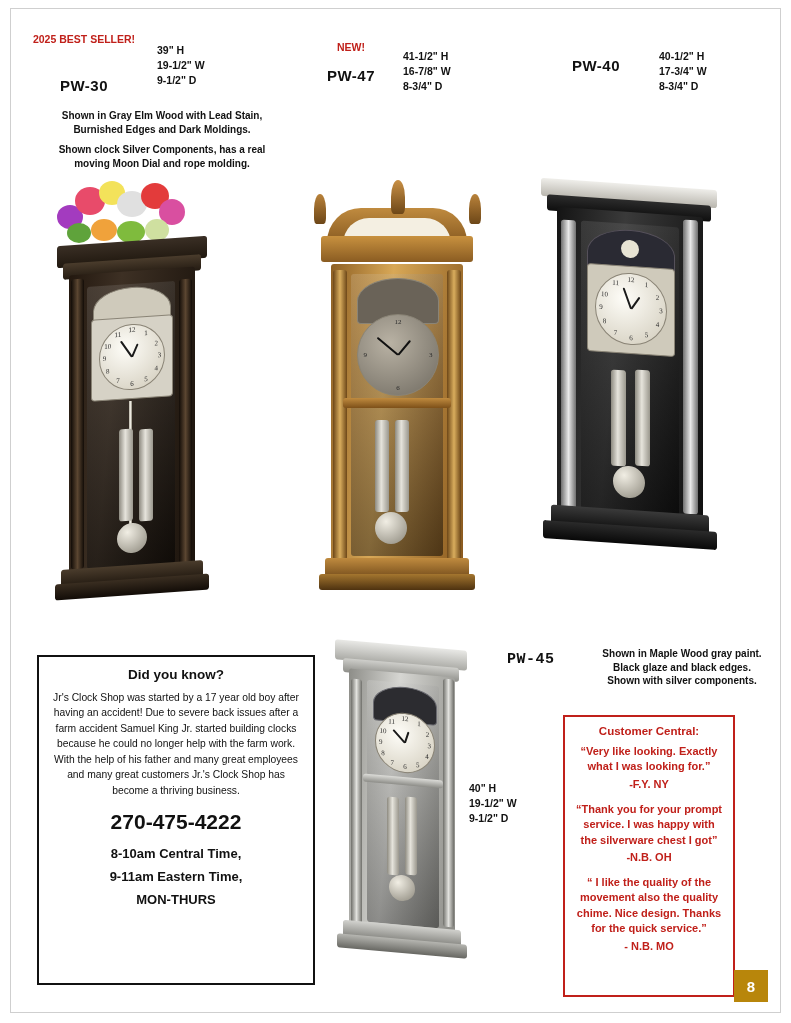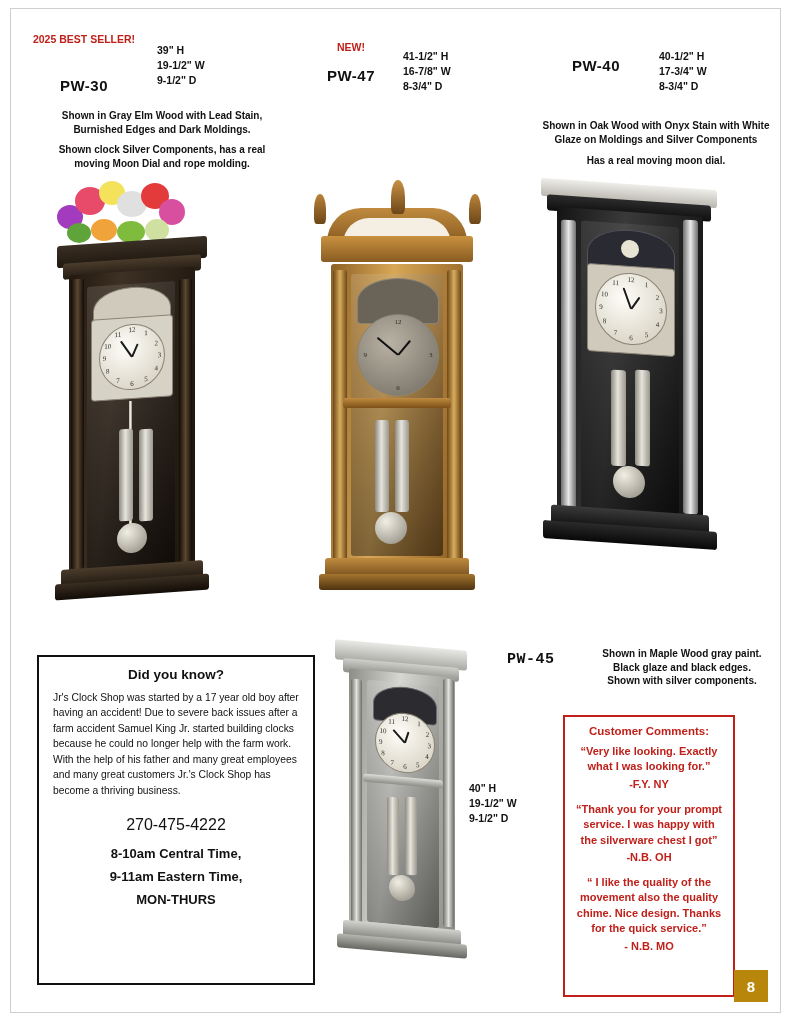--- a/index.html
+++ b/index.html
@@ -68,22 +68,22 @@
 
   
   .dyk-box{
     position:absolute;
     border:2px solid #111;
     background:#fff;
     box-sizing:border-box;
     padding:10px 14px;
   }
   .dyk-title{font-size:13.5px;font-weight:bold;text-align:center;margin-bottom:8px;}
-  .dyk-p{font-size:10.3px;line-height:1.5;text-align:left;margin:0 0 9px 0;}
-  .dyk-phone{font-size:16px;font-weight:normal;text-align:center;margin:18px 0 9px;}
+  .dyk-p{font-size:10.3px;line-height:1.5;text-align:center;margin:0 0 9px 0;}
+  .dyk-phone{font-size:21px;font-weight:bold;text-align:center;margin:12px 0 9px;}
   .dyk-hours{font-size:13px;font-weight:bold;text-align:center;line-height:1.75;}
 
   .cc-box{
     position:absolute;
     border:2px solid #c0201a;
     background:#fff;
     box-sizing:border-box;
     padding:8px 10px;
   }
   .cc-title{font-size:11.5px;font-weight:bold;color:#c0201a;text-align:center;margin-bottom:7px;}
@@ -224,26 +224,20 @@
 
     <div class="case" style="left:26px;top:384px;width:144px;height:22px;background:linear-gradient(180deg,#c08b3f,#6d4718);"></div>
     <div class="case" style="left:20px;top:400px;width:156px;height:16px;background:linear-gradient(180deg,#a4762f,#4e3210);"></div>
   </div>
 
   <div class="abs prod-code center" style="left:540px;top:48px;width:90px;">PW-40</div>
   <div class="abs dims" style="left:648px;top:40px;width:90px;">40-1/2" H
 17-3/4" W
 8-3/4"  D</div>
 
-  <div class="abs desc" style="left:520px;top:110px;width:250px;">
-    <div>Shown in Oak Wood with Onyx Stain with White</div>
-    <div>Glaze on Moldings and Silver Components</div>
-    <div style="height:8px"></div>
-    <div>Has a real moving moon dial.</div>
-  </div>
 
   <div class="clock" style="left:520px;top:165px;width:220px;height:430px;">
 
     <div class="case" style="left:10px;top:10px;width:176px;height:18px;background:linear-gradient(180deg,#efeeea,#b9b6ae);transform:skewY(4deg);"></div>
     <div class="case" style="left:16px;top:26px;width:164px;height:16px;background:linear-gradient(180deg,#2c2c2c,#0e0e0e);transform:skewY(4deg);"></div>
 
     <div class="case" style="left:26px;top:38px;width:146px;height:306px;background:linear-gradient(95deg,#141414,#3a3a3a 40%,#101010);transform:skewY(4deg);"></div>
 
     <div class="col" style="left:30px;top:46px;width:15px;height:294px;background:linear-gradient(90deg,#6f6f6f,#e9e9e9,#6f6f6f);transform:skewY(4deg);"></div>
     <div class="col" style="left:152px;top:46px;width:15px;height:294px;background:linear-gradient(90deg,#6f6f6f,#e9e9e9,#6f6f6f);transform:skewY(4deg);"></div>
@@ -336,21 +330,21 @@
 
     <div class="weight" style="left:54px;top:160px;width:12px;height:78px;transform:skewY(5deg);"></div>
     <div class="weight" style="left:72px;top:160px;width:12px;height:78px;transform:skewY(5deg);"></div>
     <div class="bob" style="left:56px;top:238px;width:26px;height:26px;transform:skewY(5deg);"></div>
 
     <div class="case" style="left:10px;top:288px;width:118px;height:18px;background:linear-gradient(180deg,#d2d2ce,#7d7d78);transform:skewY(5deg);"></div>
     <div class="case" style="left:4px;top:302px;width:130px;height:14px;background:linear-gradient(180deg,#b6b6b1,#676762);transform:skewY(5deg);"></div>
   </div>
 
   <div class="cc-box" style="left:552px;top:706px;width:172px;height:282px;">
-    <div class="cc-title">Customer Comments:</div>
+    <div class="cc-title">Customer Central:</div>
 
     <p class="cc-quote">“Very like looking. Exactly what I was looking for.”</p>
     <p class="cc-attr">-F.Y.  NY</p>
 
     <p class="cc-quote">“Thank you for your prompt service. I was happy with the silverware chest I got”</p>
     <p class="cc-attr">-N.B.  OH</p>
 
     <p class="cc-quote">“ I like the quality of the movement also the quality chime. Nice design. Thanks for the quick service.”</p>
     <p class="cc-attr">-  N.B.  MO</p>
   </div>

